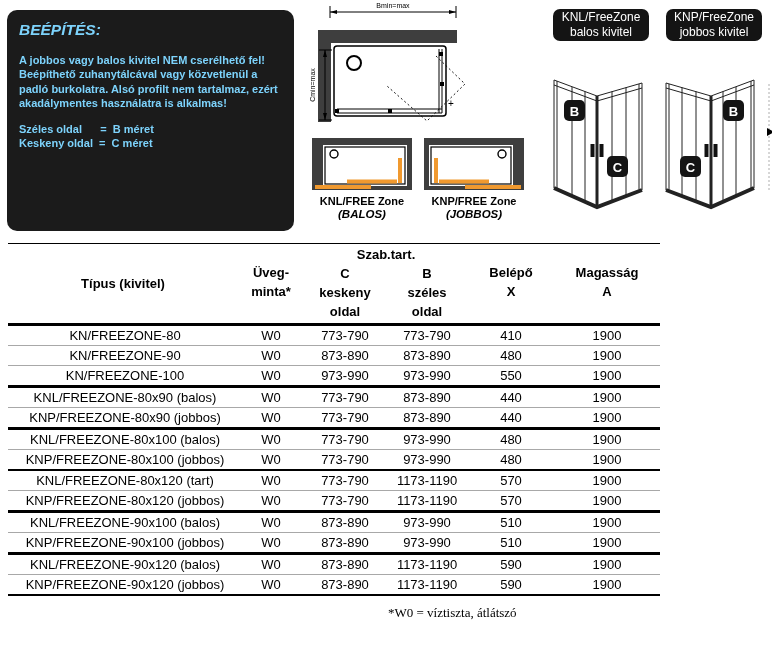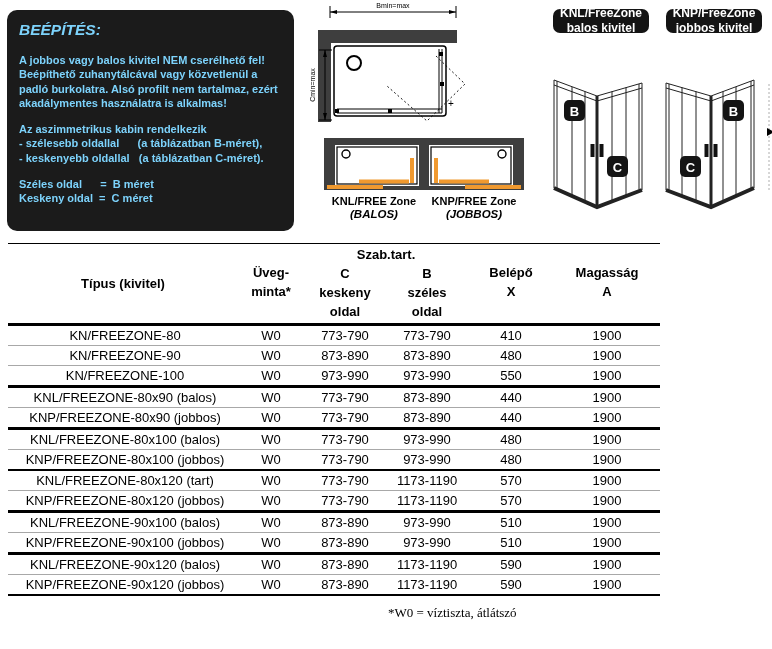--- a/index.html
+++ b/index.html
@@ -13,23 +13,23 @@
   .info-title{font-size:15.5px;font-weight:bold;font-style:italic;margin-bottom:14px;}
   .info-para{font-size:11px;font-weight:bold;line-height:1.3;white-space:pre-wrap;margin-bottom:12px;}
 
   
   .mini-wrap{position:absolute;top:138px;width:120px;text-align:center;}
   .mini-wrap svg{display:block;margin:0 auto;}
   .mini-caption{font-size:11px;font-weight:bold;margin-top:5px;}
   .mini-variant{font-size:11.5px;font-weight:bold;font-style:italic;margin-top:1px;}
 
   
-  .badge{position:absolute;top:9px;width:96px;height:24px;background:#141414;color:#fff;
+  .badge{position:absolute;top:9px;width:96px;height:32px;background:#141414;color:#fff;
          border-radius:7px;display:flex;flex-direction:column;align-items:center;
-         justify-content:center;font-size:12px;font-weight:bold;line-height:1.25;text-align:center;}
+         justify-content:center;font-size:12px;font-weight:normal;line-height:1.25;text-align:center;}
 
   
   .spec-table-wrap{position:absolute;left:8px;top:243px;width:652px;}
   table.spec{border-collapse:collapse;width:652px;font-size:13px;table-layout:fixed;
              border-top:1px solid #000;}
   table.spec th{font-weight:bold;text-align:center;vertical-align:middle;padding:1px 0;}
   table.spec .pre{white-space:pre-line;line-height:1.45;}
   table.spec thead tr.h1 th{height:18px;vertical-align:middle;}
   table.spec thead th{border-bottom:none;}
   table.spec thead{border-bottom:3px solid #000;}
@@ -47,23 +47,20 @@
 <body>
 
 <div class="page">
 
   <div class="info-box">
     <div class="info-title">BEÉPÍTÉS:</div>
     <div class="info-para">A jobbos vagy balos kivitel NEM cserélhető fel!
 Beépíthető zuhanytálcával vagy közvetlenül a
 padló burkolatra. Alsó profilt nem tartalmaz, ezért
 akadálymentes használatra is alkalmas!</div>
-    <div class="info-para">Az aszimmetrikus kabin rendelkezik
-- szélesebb oldallal      (a táblázatban B-méret),
-- keskenyebb oldallal   (a táblázatban C-méret).</div>
     <div class="info-para" style="margin-bottom:0">Széles oldal      =  B méret
 Keskeny oldal  =  C méret</div>
   </div>
 
   <svg style="position:absolute;left:308px;top:0" width="162" height="128" viewBox="0 0 162 128">
 
     <line x1="22" y1="12" x2="148" y2="12" stroke="#000" stroke-width="1"></line>
     <line x1="22" y1="6" x2="22" y2="18" stroke="#000" stroke-width="1"></line>
     <line x1="148" y1="6" x2="148" y2="18" stroke="#000" stroke-width="1"></line>
     <polygon points="22,12 29,10 29,14" fill="#000"></polygon>
@@ -89,21 +86,21 @@
     <rect x="132" y="82" width="4" height="4" fill="#000"></rect>
     <rect x="27" y="109" width="4" height="4" fill="#000"></rect>
     <rect x="80" y="109" width="4" height="4" fill="#000"></rect>
 
     <circle cx="46" cy="63" r="7" fill="none" stroke="#000" stroke-width="2"></circle>
 
     <polyline points="128,56 157,84 119,121 79,86" fill="none" stroke="#000" stroke-width="0.9" stroke-dasharray="2,2.5"></polyline>
     <text x="143" y="107" font-size="10" text-anchor="middle">+</text>
   </svg>
 
-  <div class="mini-wrap" style="left:314px">
+  <div class="mini-wrap" style="left:302px">
     <svg width="100" height="52" viewBox="0 0 100 52">
       <rect x="0" y="0" width="100" height="52" fill="#3E3E3E"></rect>
       <rect x="11" y="7" width="84" height="41" fill="#fff"></rect>
       <rect x="13" y="9" width="80" height="37" fill="#fff" stroke="#000" stroke-width="1.2"></rect>
       <circle cx="22" cy="16" r="4" fill="none" stroke="#000" stroke-width="1.4"></circle>
       <rect x="86" y="20" width="4" height="25" fill="#F0992F"></rect>
       <rect x="35" y="41.5" width="50" height="4" fill="#F0992F"></rect>
       <rect x="3" y="47" width="56" height="4" fill="#F0992F"></rect>
     </svg>
     <div class="mini-caption">KNL/FREE Zone</div>

